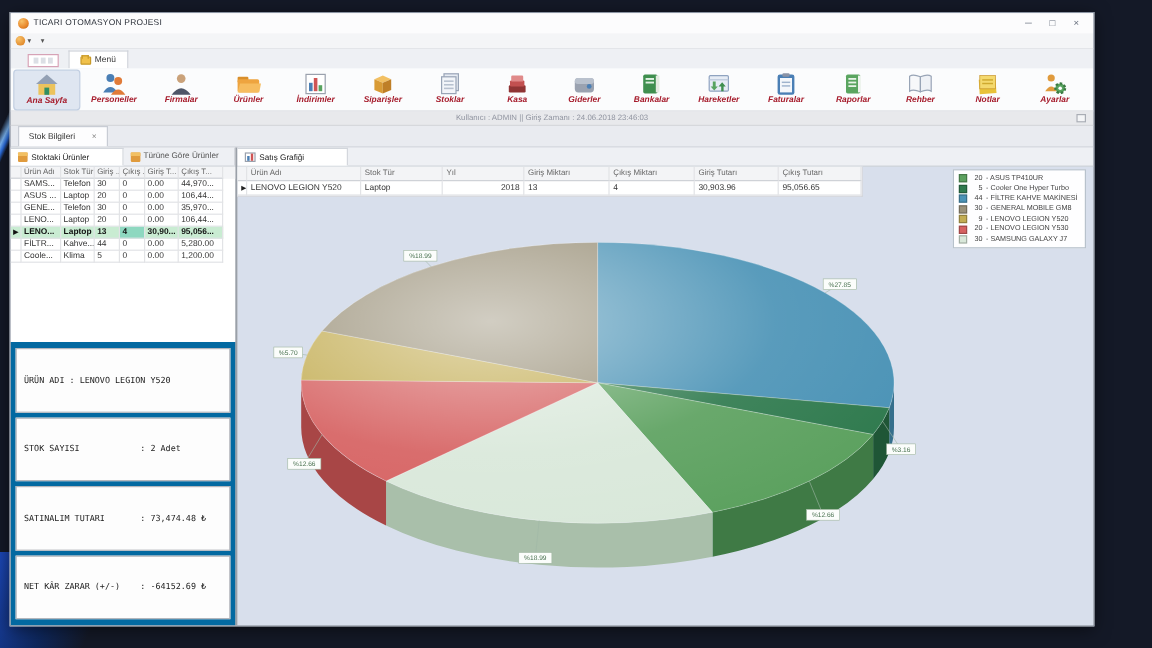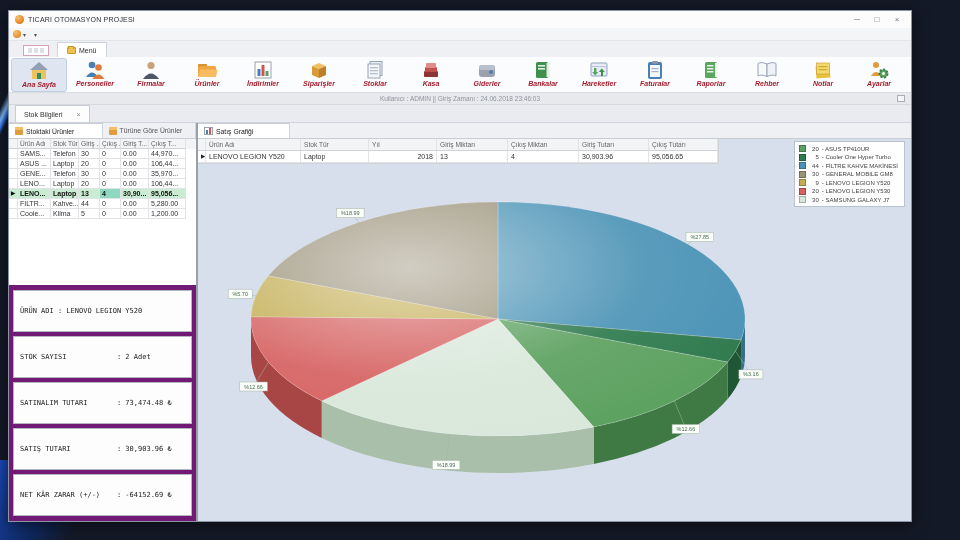--- a/index.html
+++ b/index.html
@@ -78,21 +78,21 @@
   .ind{color:#222;font-size:5.5px;text-align:center;padding:1px 0;}
   .rtable{position:absolute;left:0;top:0;width:521px;background:#fff;font-size:7px;color:#333;
     border-right:1px solid #cfd2d7;border-bottom:1px solid #cfd2d7;}
   .rth,.rtr{display:grid;grid-template-columns:8px 95px 68px 68px 71px 71px 70px 69px;}
   .rth span,.rtr span{border-right:1px solid #e2e3e6;border-bottom:1px solid #e2e3e6;
     padding:2px 3px;overflow:hidden;white-space:nowrap;}
   .rth{background:#f3f4f6;}
   .rth span{color:#666;font-size:6.6px;border-bottom:1px solid #cfd2d7;}
   .col-r{text-align:right;}
   
-  .summary{flex:1;display:flex;flex-direction:column;gap:4px;padding:5px 4px;background:#701a75;min-height:0;}
+  .summary{flex:1;display:flex;flex-direction:column;gap:4px;padding:5px 4px;background:#0369a1;min-height:0;}
   .sum-box{flex:1;background:#fdfdfd;border:1px solid #b3b6bc;display:flex;align-items:center;
     padding:0 6px;font-family:"DejaVu Sans Mono",monospace;font-size:7px;color:#1c1c1c;white-space:pre;overflow:hidden;}
   
   .chart-body{flex:1;position:relative;background:#d8dfec;min-height:0;}
   .chart-body svg.pie{position:absolute;left:0;top:0;}
   .legend{position:absolute;top:2px;right:6px;background:rgba(255,255,255,.96);border:1px solid #b8c2cc;
     padding:3px 6px 3px 4px;display:flex;flex-direction:column;gap:1.5px;}
   .lg-row{display:flex;align-items:center;gap:3px;font-size:6px;color:#444;white-space:nowrap;}
   .lg-sq{width:7px;height:7px;flex:none;border:1px solid rgba(0,0,0,.25);}
   .lg-count{width:10px;text-align:right;flex:none;}
@@ -404,21 +404,20 @@
                 <span>5</span>
                 <span>0</span>
                 <span>0.00</span>
                 <span>1,200.00</span>
               </div>
             </div>
           <div class="summary" id="summary-list">
               <div class="sum-box">ÜRÜN ADI : LENOVO LEGION Y520</div>
               <div class="sum-box">STOK SAYISI            : 2 Adet</div>
               <div class="sum-box">SATINALIM TUTARI       : 73,474.48 ₺</div>
-              <div class="sum-box">SATIŞ TUTARI           : 30,903.96 ₺</div>
               <div class="sum-box">NET KÂR ZARAR (+/-)    : -64152.69 ₺</div>
             </div>
         </div>
 
         <div class="right-pane">
           <div class="subtabs">
             <span class="subtab active" style="flex:none;min-width:92px;">
               <span class="graph-ic">
                   <i></i>
                   <i></i>

